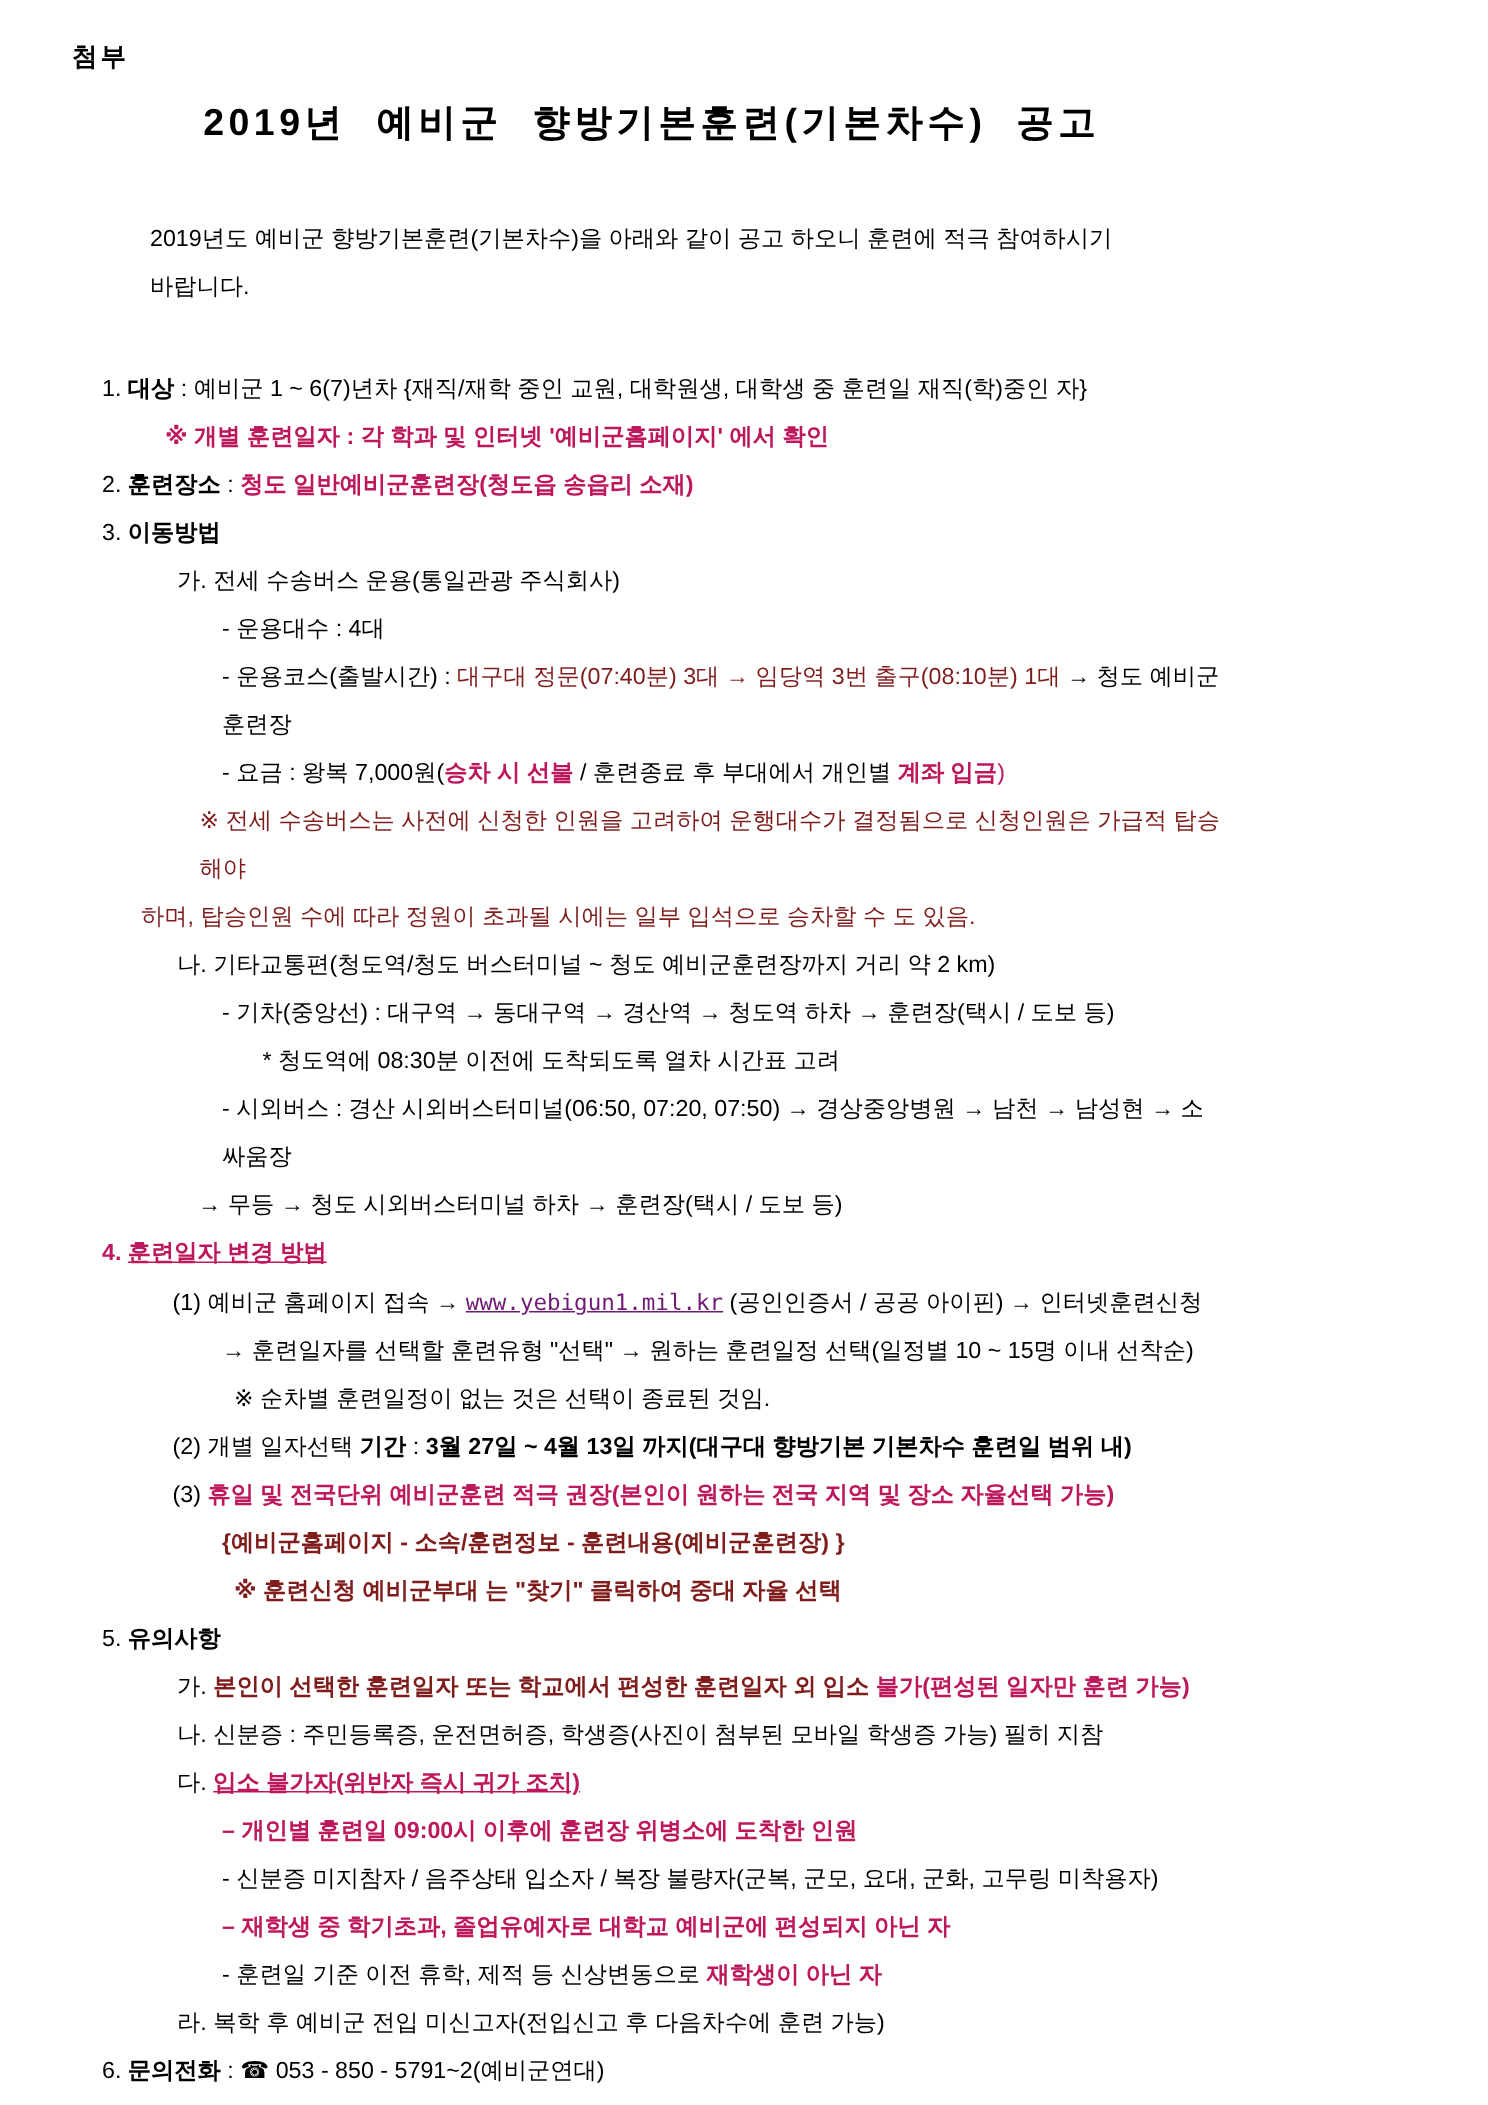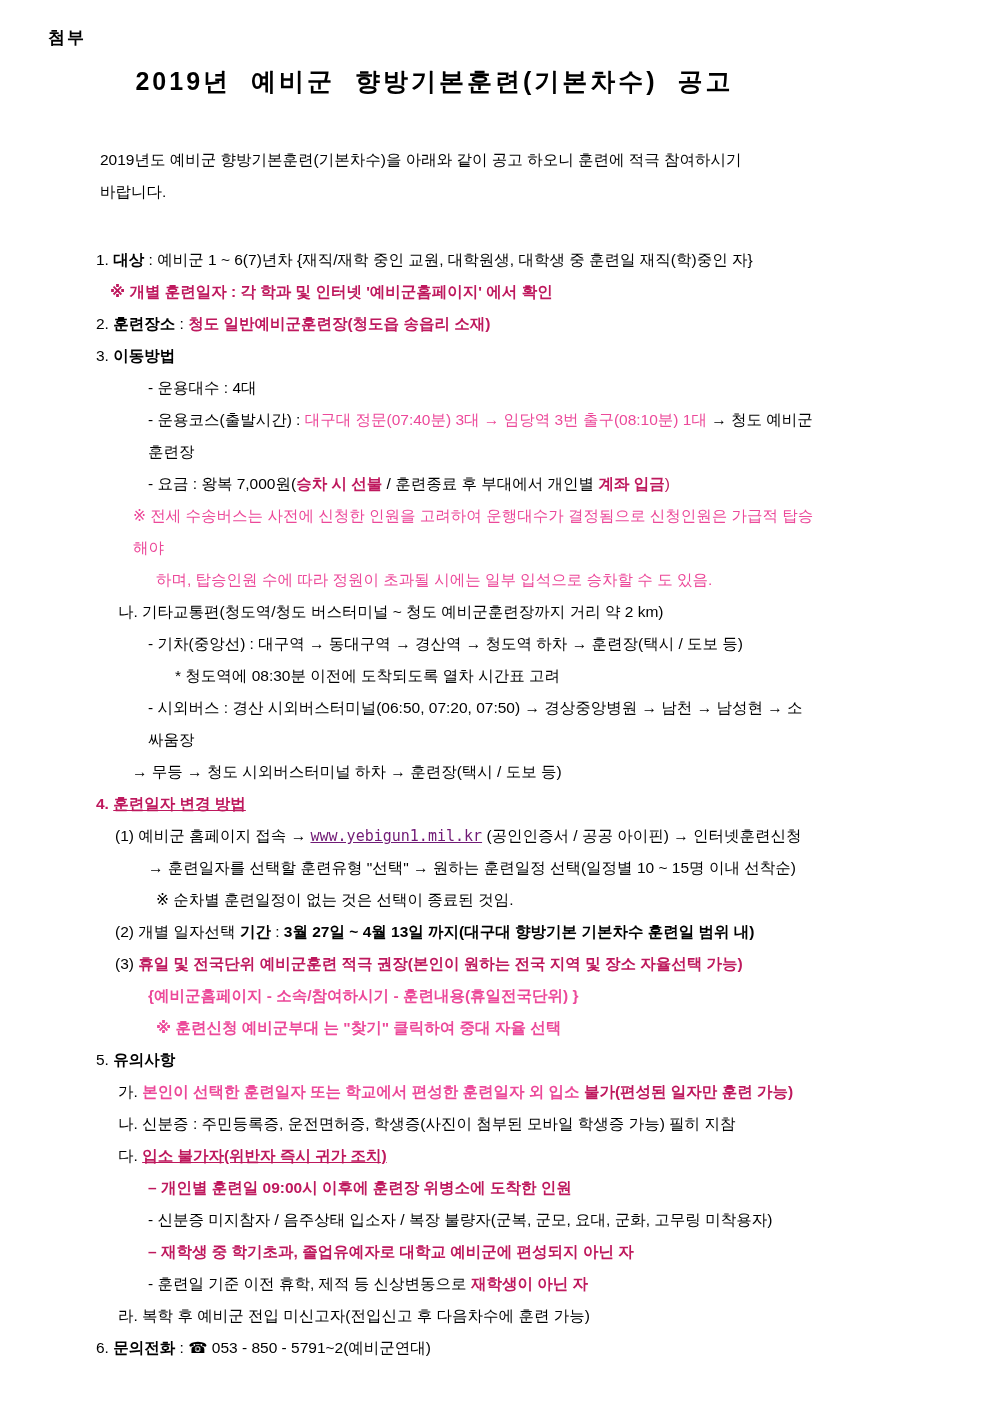--- a/index.html
+++ b/index.html
@@ -32,72 +32,73 @@
     margin-left:52px;
     margin-right:40px;
   }
   #intro .iline{line-height:32px; white-space:pre-wrap;}
   #doc-list{margin-top:36px;}
   .line{
     line-height:32px;
     white-space:pre-wrap;
   }
   
-  .lvl-num  {margin-left:48px;}
+  .lvl-num  {margin-left:20px;}
   .lvl-note1{margin-left:62px;}
   .lvl-ga   {margin-left:70px;}
   .lvl-dash {margin-left:100px;}
   .lvl-note2{margin-left:85px;}
-  .lvl-cont1{margin-left:108px;}
+  .lvl-cont1{margin-left:46px;}
   .lvl-star {margin-left:127px;}
   .lvl-cont2{margin-left:84px;}
   .lvl-paren{margin-left:67px;}
   .lvl-sub  {margin-left:100px;}
   .lvl-note3{margin-left:108px;}
   .seg{white-space:pre-wrap;}
   .bold{font-weight:bold;}
   .ul{text-decoration:underline;}
   .c-r{color:#be185d;}
-  .c-b{color:#ec4899;}
+  .c-b{color:#7f1d1d;}
   .c-l{color:#701a75;}
   .mono{font-family:"DejaVu Sans Mono","Liberation Mono",monospace;font-size:15px;}
   a.seg{cursor:pointer;}
 </style>
 </head>
 <body>
 
 <div id="page">
   <div id="attachment">첨부</div>
   <div id="title">2019년 예비군 향방기본훈련(기본차수) 공고</div>
   <div id="intro">
     <div class="iline">2019년도 예비군 향방기본훈련(기본차수)을 아래와 같이 공고 하오니 훈련에 적극 참여하시기</div>
     <div class="iline">바랍니다.</div>
   </div>
   <div id="doc-list">
       <div class="line lvl-num"><span class="seg">1. </span><span class="seg bold">대상</span><span class="seg"> : 예비군 1 ~ 6(7)년차 {재직/재학 중인 교원, 대학원생, 대학생 중 훈련일 재직(학)중인 자}</span></div>
       <div class="line lvl-note1"><span class="seg c-r bold">※ 개별 훈련일자 : 각 학과 및 인터넷 '예비군홈페이지' 에서 확인</span></div>
       <div class="line lvl-num"><span class="seg">2. </span><span class="seg bold">훈련장소</span><span class="seg"> : </span><span class="seg c-r bold">청도 일반예비군훈련장(청도읍 송읍리 소재)</span></div>
       <div class="line lvl-num"><span class="seg">3. </span><span class="seg bold">이동방법</span></div>
+      <div class="line lvl-ga"><span class="seg">가. 전세 수송버스 운용(통일관광 주식회사)</span></div>
       <div class="line lvl-dash"><span class="seg">- 운용대수 : 4대</span></div>
       <div class="line lvl-dash"><span class="seg">- 운용코스(출발시간) : </span><span class="seg c-b">대구대 정문(07:40분) 3대 → 임당역 3번 출구(08:10분) 1대</span><span class="seg"> → 청도 예비군훈련장</span></div>
       <div class="line lvl-dash"><span class="seg">- 요금 : 왕복 7,000원(</span><span class="seg c-r bold">승차 시 선불</span><span class="seg"> / 훈련종료 후 부대에서 개인별 </span><span class="seg c-r bold">계좌 입금</span><span class="seg c-r">)</span></div>
       <div class="line lvl-note2"><span class="seg c-b">※ 전세 수송버스는 사전에 신청한 인원을 고려하여 운행대수가 결정됨으로 신청인원은 가급적 탑승해야</span></div>
       <div class="line lvl-cont1"><span class="seg c-b">하며, 탑승인원 수에 따라 정원이 초과될 시에는 일부 입석으로 승차할 수 도 있음.</span></div>
       <div class="line lvl-ga"><span class="seg">나. 기타교통편(청도역/청도 버스터미널 ~ 청도 예비군훈련장까지 거리 약 2 km)</span></div>
       <div class="line lvl-dash"><span class="seg">- 기차(중앙선) : 대구역 → 동대구역 → 경산역 → 청도역 하차 → 훈련장(택시 / 도보 등)</span></div>
       <div class="line lvl-star"><span class="seg">* 청도역에 08:30분 이전에 도착되도록 열차 시간표 고려</span></div>
       <div class="line lvl-dash"><span class="seg">- 시외버스 : 경산 시외버스터미널(06:50, 07:20, 07:50) → 경상중앙병원 → 남천 → 남성현 → 소 싸움장</span></div>
       <div class="line lvl-cont2"><span class="seg">→ 무등 → 청도 시외버스터미널 하차 → 훈련장(택시 / 도보 등)</span></div>
       <div class="line lvl-num"><span class="seg c-r bold">4. </span><span class="seg c-r bold ul">훈련일자 변경 방법</span></div>
       <div class="line lvl-paren"><span class="seg">(1) 예비군 홈페이지 접속 → </span><a class="seg c-l ul mono" href="#">www.yebigun1.mil.kr</a><span class="seg"> (공인인증서 / 공공 아이핀) → 인터넷훈련신청</span></div>
       <div class="line lvl-sub"><span class="seg">→ 훈련일자를 선택할 훈련유형 "선택" → 원하는 훈련일정 선택(일정별 10 ~ 15명 이내 선착순)</span></div>
       <div class="line lvl-note3"><span class="seg">※ 순차별 훈련일정이 없는 것은 선택이 종료된 것임.</span></div>
       <div class="line lvl-paren"><span class="seg">(2) 개별 일자선택 </span><span class="seg bold">기간</span><span class="seg"> : </span><span class="seg bold">3월 27일 ~ 4월 13일 까지(대구대 향방기본 기본차수 훈련일 범위 내)</span></div>
       <div class="line lvl-paren"><span class="seg">(3) </span><span class="seg c-r bold">휴일 및 전국단위 예비군훈련 적극 권장(본인이 원하는 전국 지역 및 장소 자율선택 가능)</span></div>
-      <div class="line lvl-sub"><span class="seg c-b bold">{예비군홈페이지 - 소속/참여하시기 - 훈련내용(휴일전국단위) }</span></div>
+      <div class="line lvl-sub"><span class="seg c-b bold">{예비군홈페이지 - 소속/훈련정보 - 훈련내용(예비군훈련장) }</span></div>
       <div class="line lvl-note3"><span class="seg c-b bold">※ 훈련신청 예비군부대 는 "찾기" 클릭하여 중대 자율 선택</span></div>
       <div class="line lvl-num"><span class="seg">5. </span><span class="seg bold">유의사항</span></div>
       <div class="line lvl-ga"><span class="seg">가. </span><span class="seg c-b bold">본인이 선택한 훈련일자 또는 학교에서 편성한 훈련일자 외 입소 </span><span class="seg c-r bold">불가(편성된 일자만 훈련 가능)</span></div>
       <div class="line lvl-ga"><span class="seg">나. 신분증 : 주민등록증, 운전면허증, 학생증(사진이 첨부된 모바일 학생증 가능) 필히 지참</span></div>
       <div class="line lvl-ga"><span class="seg">다. </span><span class="seg c-r bold ul">입소 불가자(위반자 즉시 귀가 조치)</span></div>
       <div class="line lvl-dash"><span class="seg c-r bold">– 개인별 훈련일 09:00시 이후에 훈련장 위병소에 도착한 인원</span></div>
       <div class="line lvl-dash"><span class="seg">- 신분증 미지참자 / 음주상태 입소자 / 복장 불량자(군복, 군모, 요대, 군화, 고무링 미착용자)</span></div>
       <div class="line lvl-dash"><span class="seg c-r bold">– 재학생 중 학기초과, 졸업유예자로 대학교 예비군에 편성되지 아닌 자</span></div>
       <div class="line lvl-dash"><span class="seg">- 훈련일 기준 이전 휴학, 제적 등 신상변동으로 </span><span class="seg c-r bold">재학생이 아닌 자</span></div>
       <div class="line lvl-ga"><span class="seg">라. 복학 후 예비군 전입 미신고자(전입신고 후 다음차수에 훈련 가능)</span></div>

